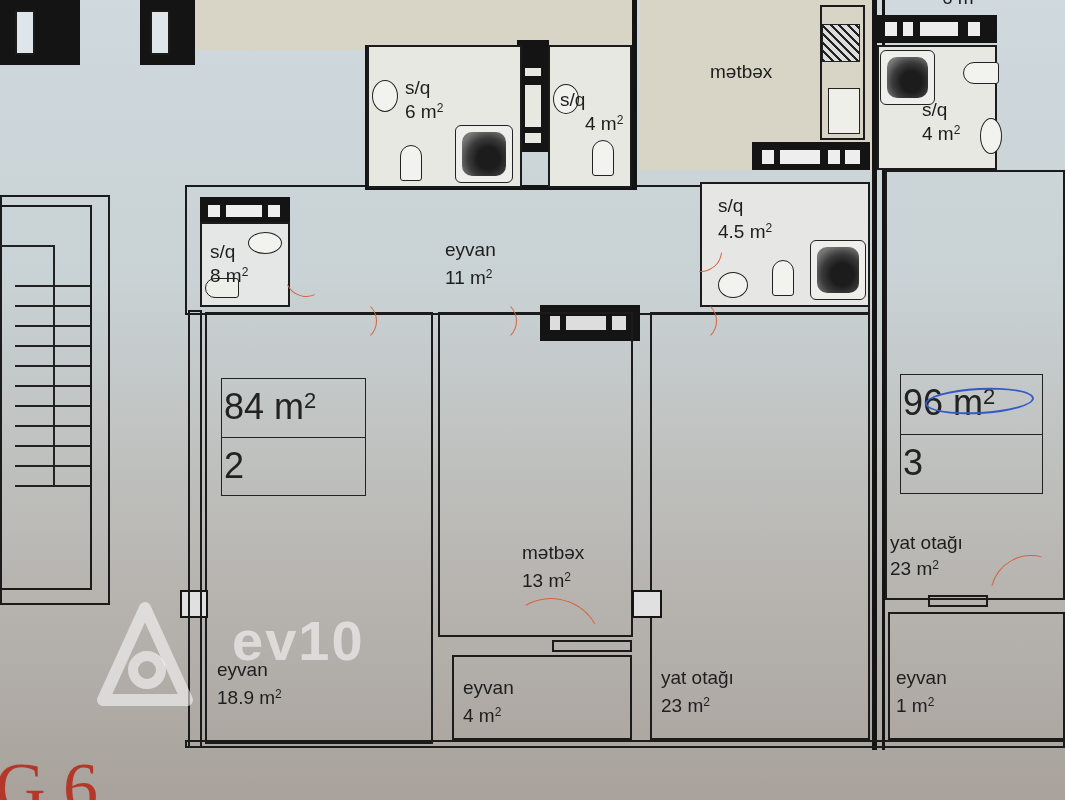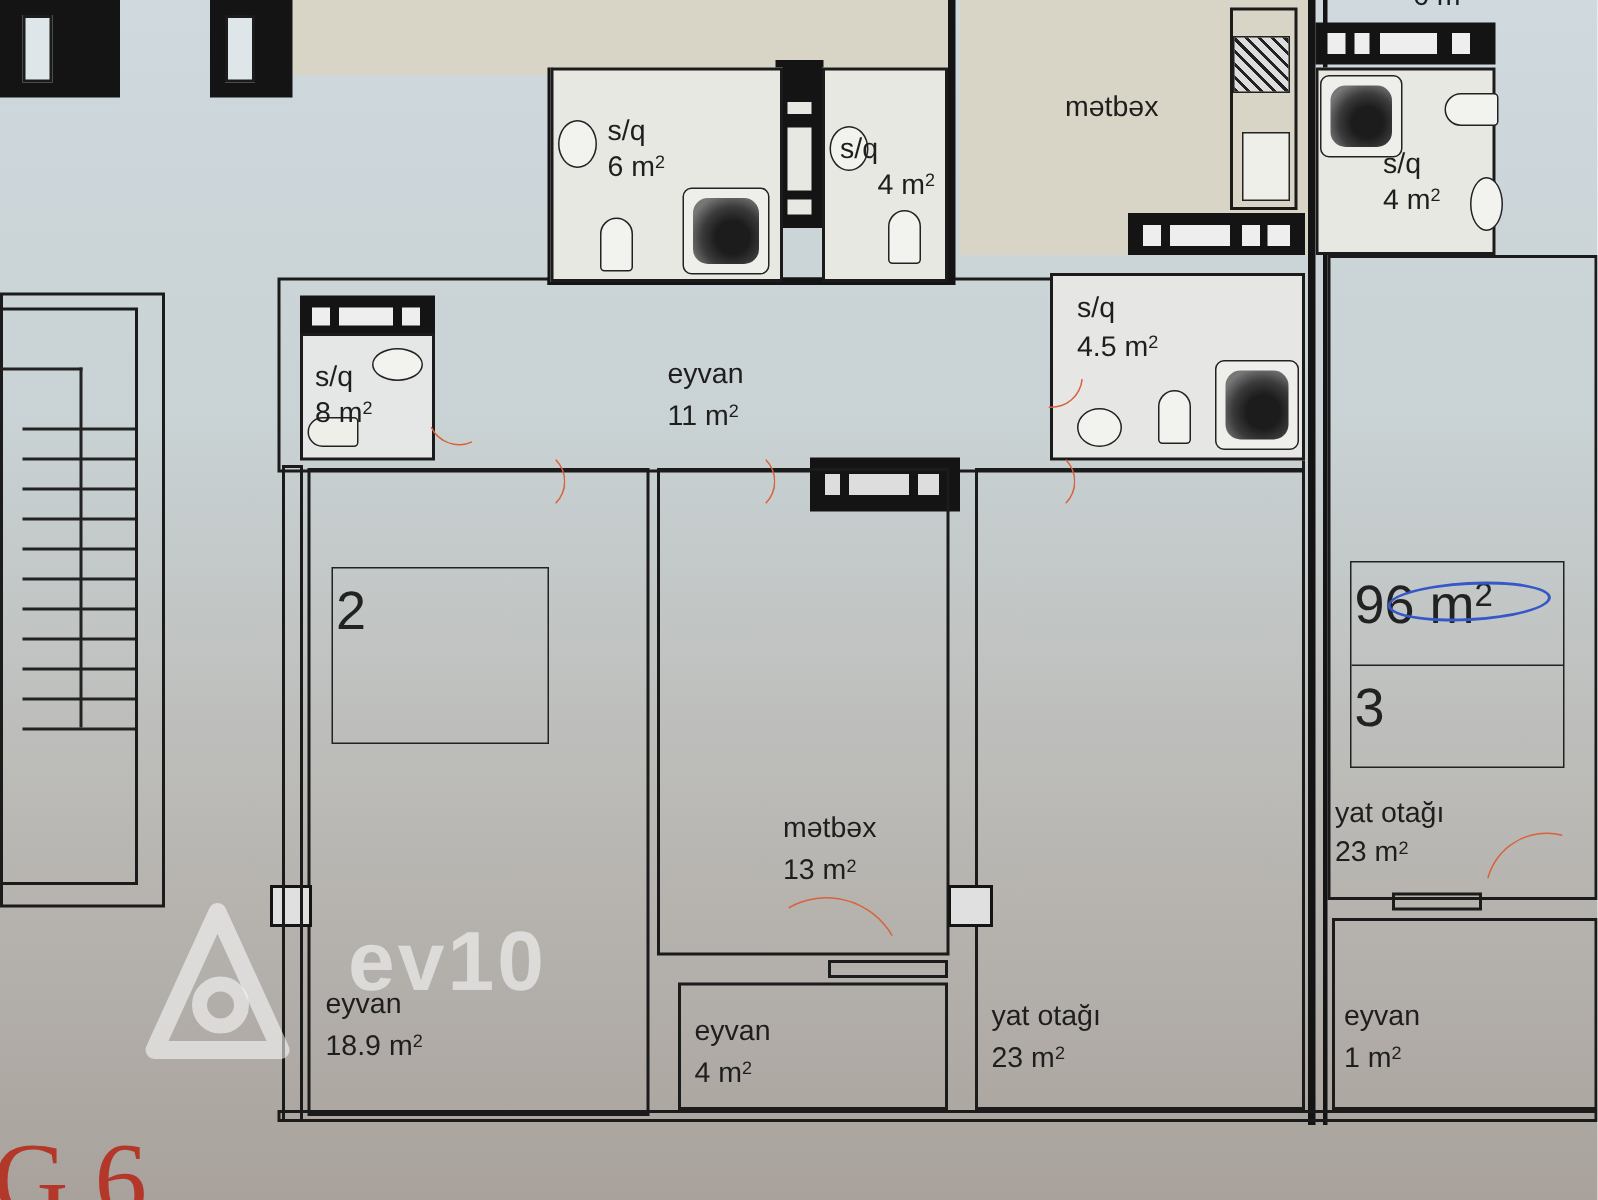--- a/index.html
+++ b/index.html
@@ -130,23 +130,24 @@
 
 <div class="door-arc" style="left:335px;top:300px;width:40px;height:40px;transform:rotate(90deg);"></div>
 <div class="door-arc" style="left:475px;top:300px;width:40px;height:40px;transform:rotate(90deg);"></div>
 <div class="door-arc" style="left:675px;top:300px;width:40px;height:40px;transform:rotate(90deg);"></div>
 <div class="door-arc" style="left:500px;top:598px;width:100px;height:100px;transform:rotate(15deg);"></div>
 <div class="door-arc" style="left:990px;top:555px;width:80px;height:80px;transform:rotate(-30deg);"></div>
 <div class="door-arc" style="left:285px;top:255px;width:40px;height:40px;transform:rotate(200deg);"></div>
 <div class="door-arc" style="left:680px;top:230px;width:40px;height:40px;transform:rotate(140deg);"></div>
 
 <div class="box" style="left:221px;top:378px;width:145px;height:118px;">
+  <div class="cell"><span>84 m</span><sup>2</sup></div>
   <div class="cell">2</div>
 </div>
-<div class="box" style="left:900px;top:374px;width:143px;height:138px;">
+<div class="box" style="left:900px;top:374px;width:143px;height:120px;">
   <div class="cell"><span>96 m</span><sup>2</sup></div>
   <div class="cell">3</div>
 </div>
 <div class="blue-scribble" style="left:925px;top:388px;width:105px;height:22px;transform:rotate(-3deg);"></div>
 
 <div class="label" style="left:405px;top:76px;">
   <div>s/q</div>
   <div><span>6 m</span><sup>2</sup></div>
 </div>
 <div class="label" style="left:560px;top:88px;">

